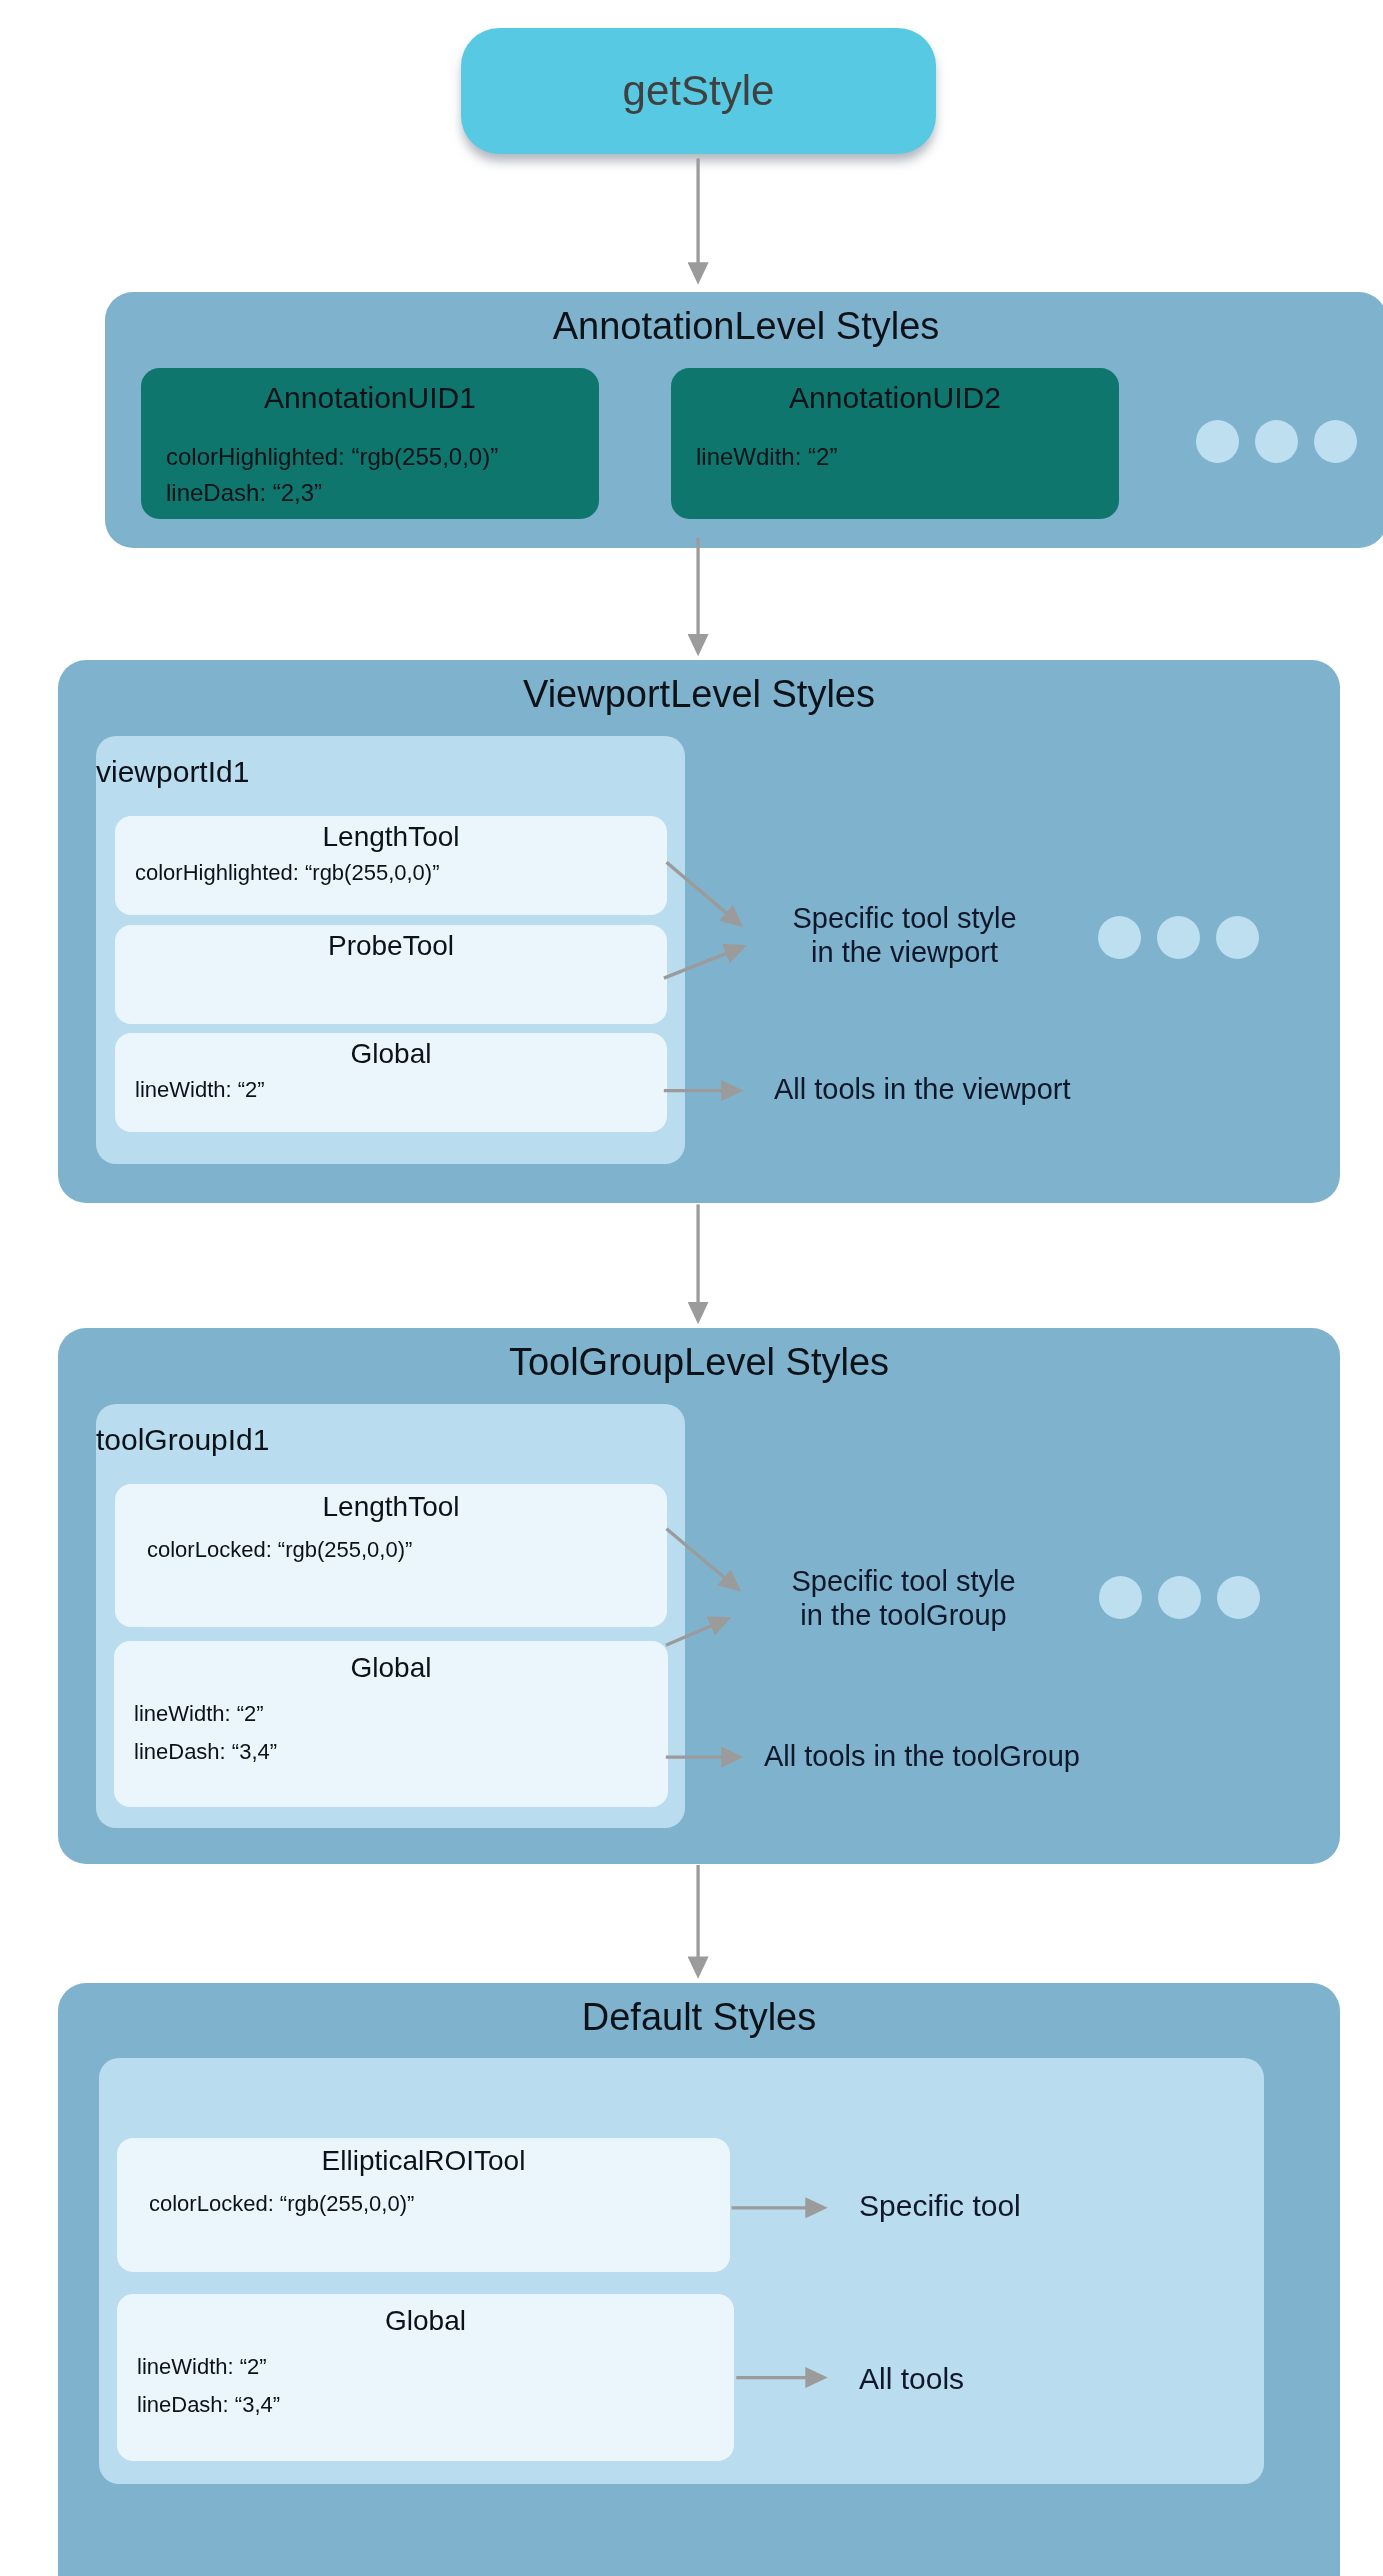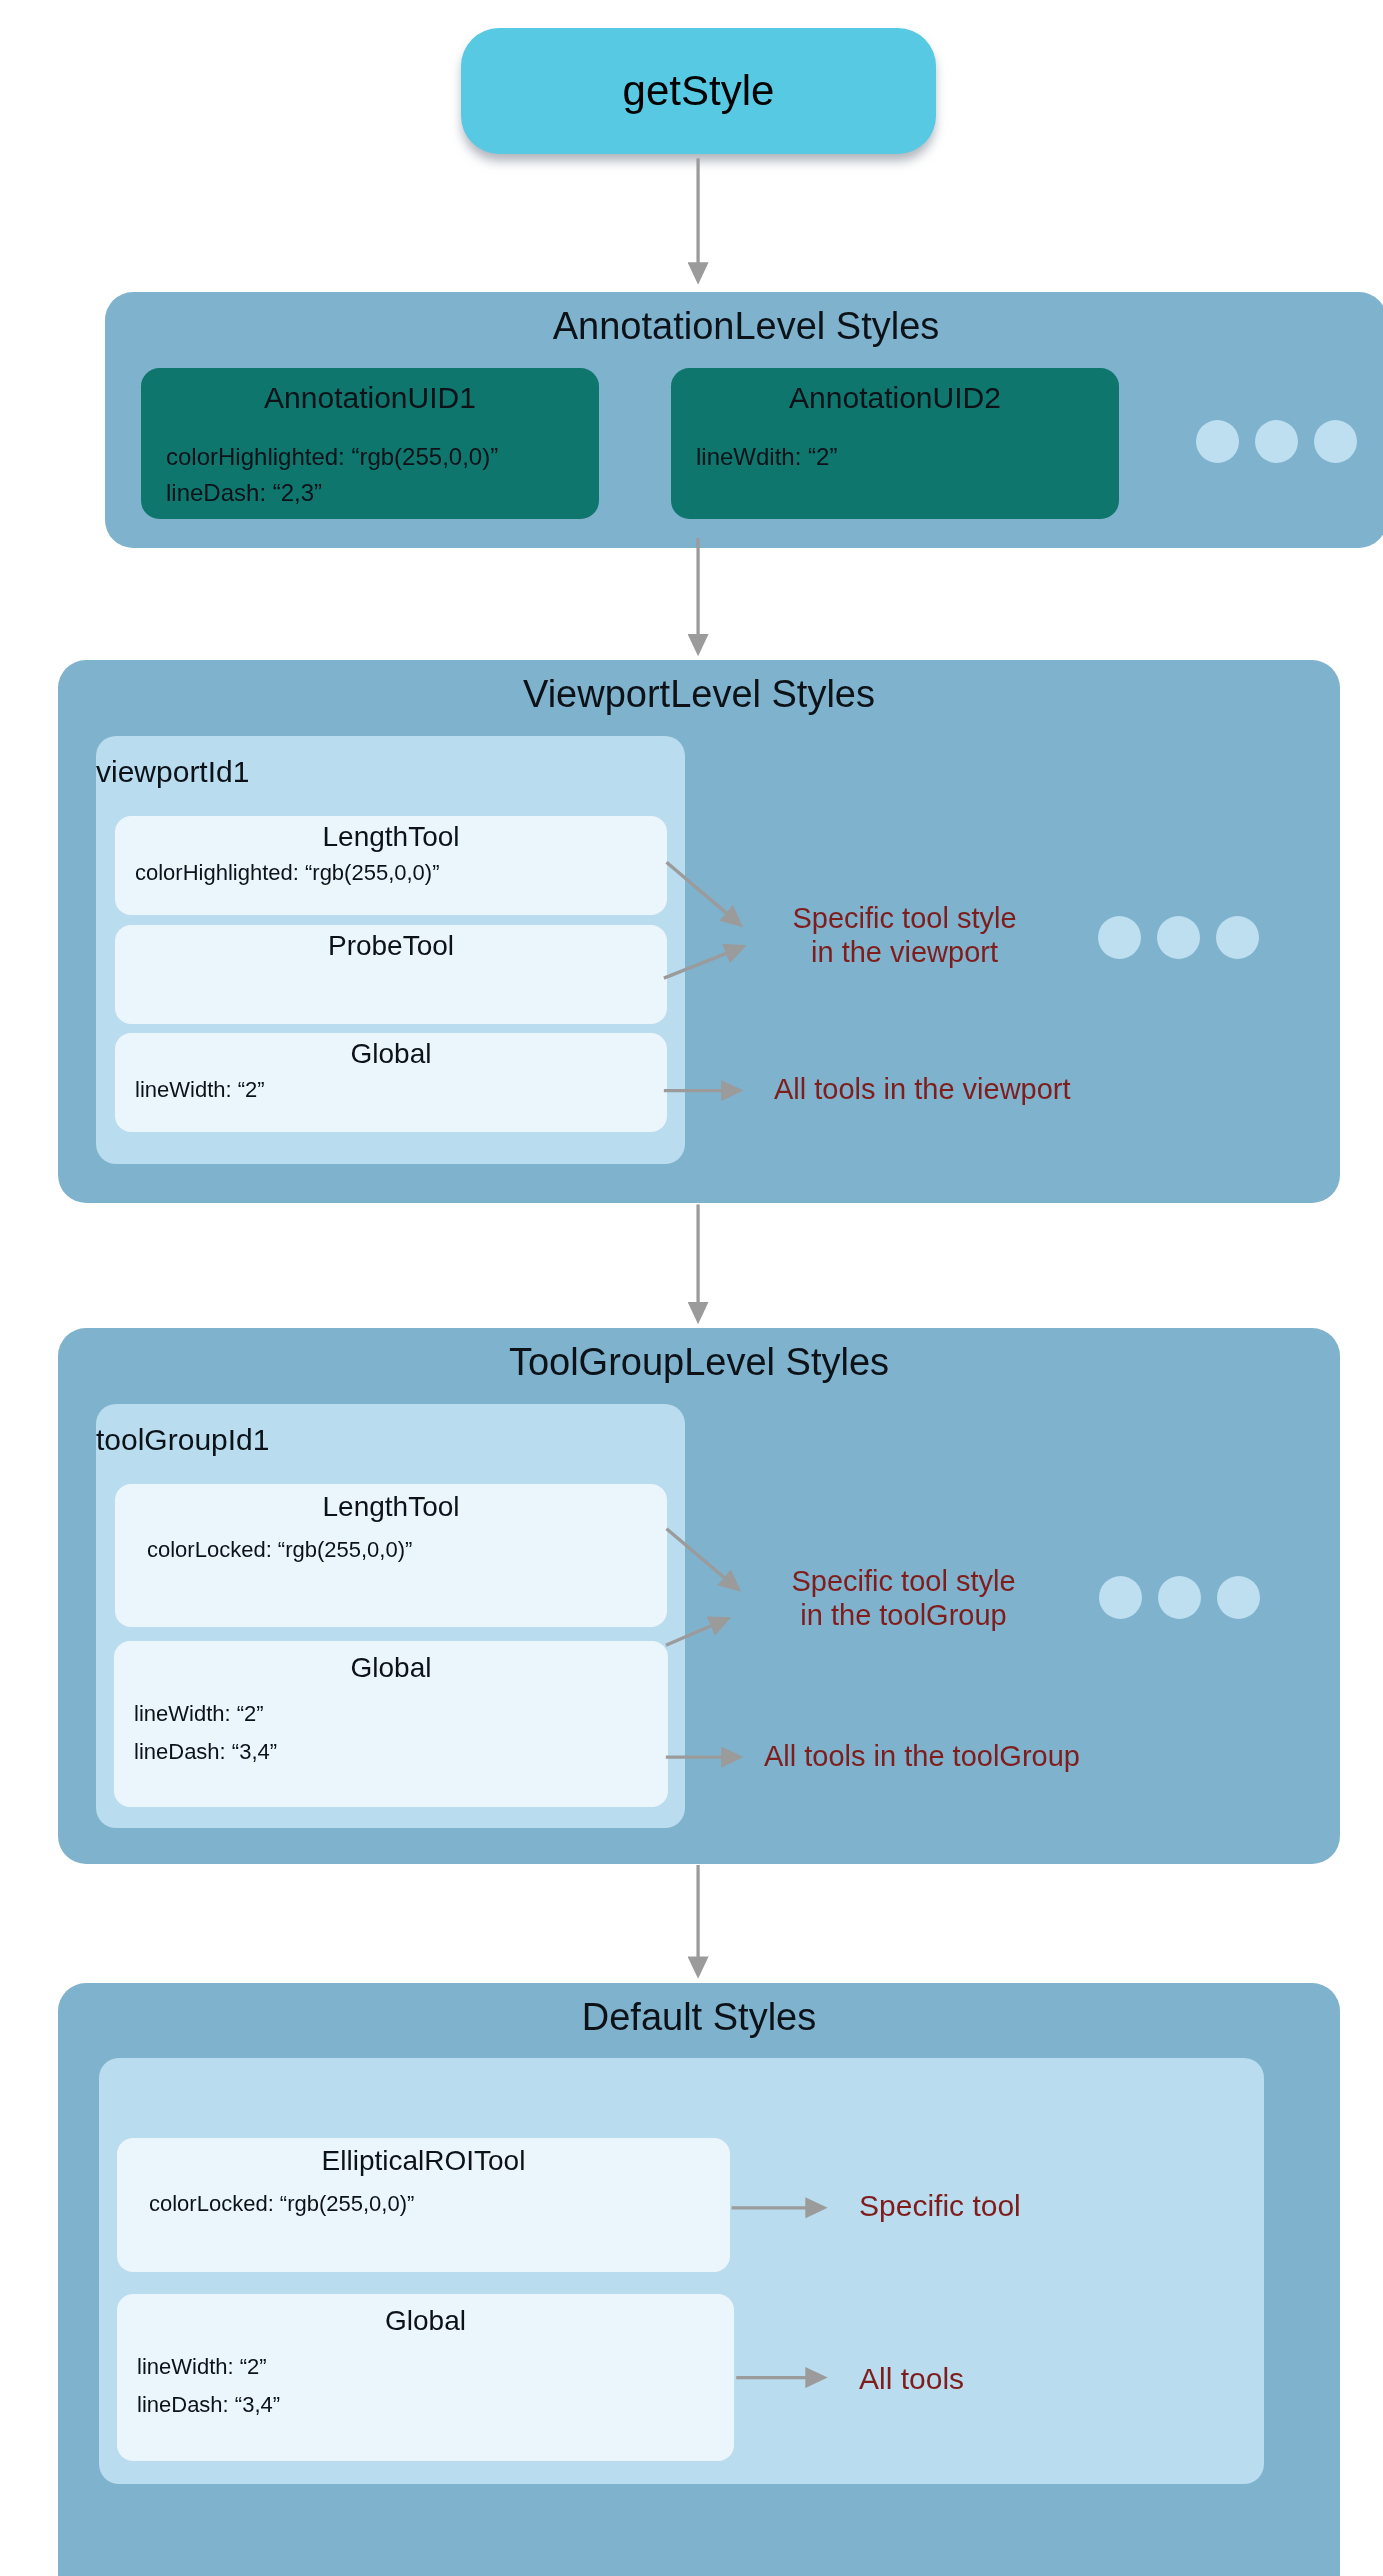--- a/index.html
+++ b/index.html
@@ -5,21 +5,21 @@
   html,body{margin:0;padding:0;background:#ffffff;}
   .canvas{
     position:relative; width:1383px; height:2576px; background:#ffffff;
     font-family:"Liberation Sans", sans-serif; color:#0c1218; overflow:hidden;
   }
   
   .pill{
     position:absolute; left:461px; top:28px; width:475px; height:126px;
     background:#57C9E3; border-radius:38px;
     display:flex; align-items:center; justify-content:center;
-    font-size:42px; color:#000000;
+    font-size:42px; color:#404040;
     box-shadow:0 8px 10.5px -1.3px rgba(110,120,135,.55);
   }
   
   .section{ position:absolute; left:58px; width:1282px; background:#7FB2CC; border-radius:28px; }
   #sec-annotation{ top:292px;  height:256px;margin-left:47px; }
   #sec-viewport  { top:660px; height:543px; }
   #sec-toolgroup { top:1328px; height:536px; }
   #sec-default   { top:1983px; height:693px; }
   .section-title{ padding-top:13px; text-align:center; font-size:38px; color:#0c1218; }
   
@@ -46,21 +46,21 @@
   .tool-title{ text-align:center; font-size:28px; }
   .tool .prop{ padding-left:20px; font-size:22px; }
   #vp-length .tool-title, #vp-probe .tool-title, #vp-global .tool-title{ padding-top:5.3px; }
   #vp-length .props, #vp-probe .props, #vp-global .props{ margin-top:6.6px; }
   #tg-length .tool-title, #df-elliptical .tool-title{ padding-top:6.6px; }
   #tg-length .props, #df-elliptical .props{ margin-top:14.5px;margin-left:12px; }
   #tg-global .tool-title, #df-global .tool-title{ padding-top:11.2px; }
   #tg-global .props, #df-global .props{ margin-top:10.5px; }
   #tg-global .prop, #df-global .prop{ line-height:38px; }
   
-  .note{ position:absolute; font-size:29px; color:#7f1d1d; }
+  .note{ position:absolute; font-size:29px; color:#0f172a; }
   .note.center{ text-align:center; line-height:34px; }
   #vp-note-specific{ left:682px; top:241px; width:329px; }
   #vp-note-all     { left:716px; top:413px; }
   #tg-note-specific{ left:681px; top:236px; width:329px; }
   #tg-note-all     { left:706px; top:412px; }
   #df-note-specific{ left:801px; top:206px; font-size:30px; }
   #df-note-all     { left:801px; top:379px; font-size:30px; }
   
   .dots{ position:absolute; display:flex; gap:16px; }
   .dot{ width:43px; height:43px; border-radius:50%; background:#BDDFF0; }

